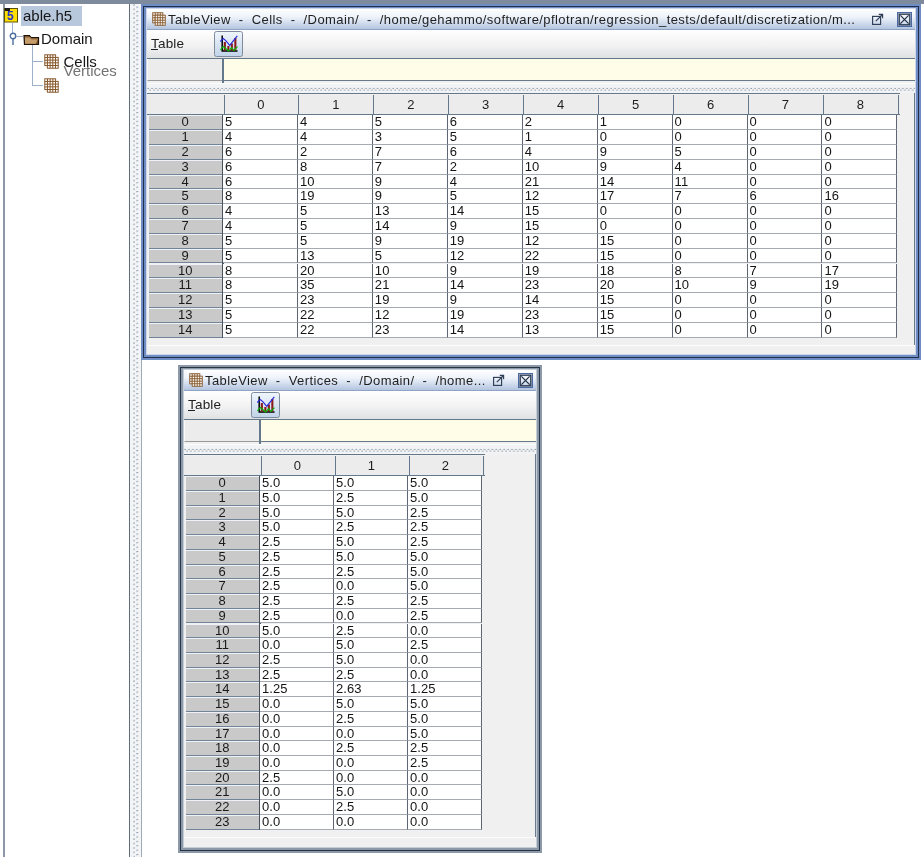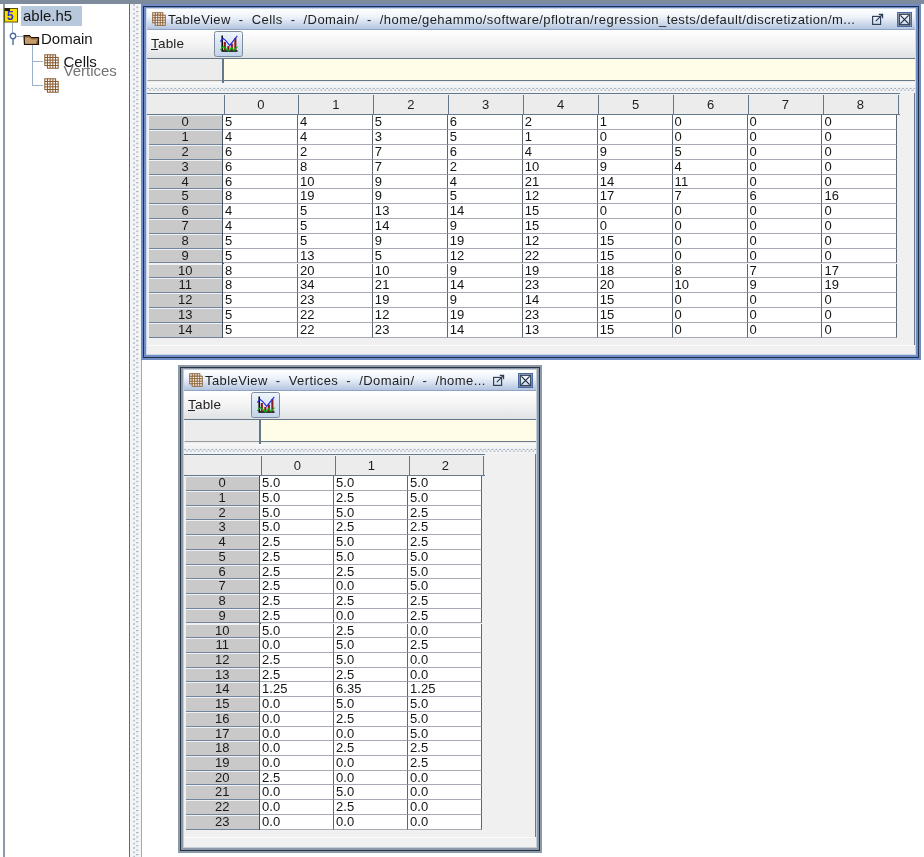--- a/index.html
+++ b/index.html
@@ -238,21 +238,21 @@
 <div class="t13" style="position:absolute;left:372.86px;top:263.5px;width:74.93px;height:14.82px;line-height:14.82px;background:#fff;border-right:1px solid #5f6673;border-bottom:1px solid #a6abb3;box-sizing:border-box;padding-left:2px;color:#141414">10</div>
 <div class="t13" style="position:absolute;left:447.79px;top:263.5px;width:74.93px;height:14.82px;line-height:14.82px;background:#fff;border-right:1px solid #5f6673;border-bottom:1px solid #a6abb3;box-sizing:border-box;padding-left:2px;color:#141414">9</div>
 <div class="t13" style="position:absolute;left:522.72px;top:263.5px;width:74.93px;height:14.82px;line-height:14.82px;background:#fff;border-right:1px solid #5f6673;border-bottom:1px solid #a6abb3;box-sizing:border-box;padding-left:2px;color:#141414">19</div>
 <div class="t13" style="position:absolute;left:597.6500000000001px;top:263.5px;width:74.93px;height:14.82px;line-height:14.82px;background:#fff;border-right:1px solid #5f6673;border-bottom:1px solid #a6abb3;box-sizing:border-box;padding-left:2px;color:#141414">18</div>
 <div class="t13" style="position:absolute;left:672.58px;top:263.5px;width:74.93px;height:14.82px;line-height:14.82px;background:#fff;border-right:1px solid #5f6673;border-bottom:1px solid #a6abb3;box-sizing:border-box;padding-left:2px;color:#141414">8</div>
 <div class="t13" style="position:absolute;left:747.51px;top:263.5px;width:74.93px;height:14.82px;line-height:14.82px;background:#fff;border-right:1px solid #5f6673;border-bottom:1px solid #a6abb3;box-sizing:border-box;padding-left:2px;color:#141414">7</div>
 <div class="t13" style="position:absolute;left:822.44px;top:263.5px;width:74.93px;height:14.82px;line-height:14.82px;background:#fff;border-right:1px solid #5f6673;border-bottom:1px solid #a6abb3;box-sizing:border-box;padding-left:2px;color:#141414">17</div>
 <div style="position:absolute;left:148.5px;top:278.32px;width:73.5px;height:14.82px;background:#c9c9c9;border-top:1px solid #eef2f6;border-bottom:1.4px solid #72849a;box-sizing:border-box"></div>
 <div class="t13" style="position:absolute;left:148.5px;top:278.32px;width:73.5px;height:14.82px;line-height:14.82px;text-align:center;color:#1a1a1a">11</div>
 <div class="t13" style="position:absolute;left:223.0px;top:278.32px;width:74.93px;height:14.82px;line-height:14.82px;background:#fff;border-right:1px solid #5f6673;border-bottom:1px solid #a6abb3;box-sizing:border-box;padding-left:2px;color:#141414">8</div>
-<div class="t13" style="position:absolute;left:297.93px;top:278.32px;width:74.93px;height:14.82px;line-height:14.82px;background:#fff;border-right:1px solid #5f6673;border-bottom:1px solid #a6abb3;box-sizing:border-box;padding-left:2px;color:#141414">34</div>
+<div class="t13" style="position:absolute;left:297.93px;top:278.32px;width:74.93px;height:14.82px;line-height:14.82px;background:#fff;border-right:1px solid #5f6673;border-bottom:1px solid #a6abb3;box-sizing:border-box;padding-left:2px;color:#141414">35</div>
 <div class="t13" style="position:absolute;left:372.86px;top:278.32px;width:74.93px;height:14.82px;line-height:14.82px;background:#fff;border-right:1px solid #5f6673;border-bottom:1px solid #a6abb3;box-sizing:border-box;padding-left:2px;color:#141414">21</div>
 <div class="t13" style="position:absolute;left:447.79px;top:278.32px;width:74.93px;height:14.82px;line-height:14.82px;background:#fff;border-right:1px solid #5f6673;border-bottom:1px solid #a6abb3;box-sizing:border-box;padding-left:2px;color:#141414">14</div>
 <div class="t13" style="position:absolute;left:522.72px;top:278.32px;width:74.93px;height:14.82px;line-height:14.82px;background:#fff;border-right:1px solid #5f6673;border-bottom:1px solid #a6abb3;box-sizing:border-box;padding-left:2px;color:#141414">23</div>
 <div class="t13" style="position:absolute;left:597.6500000000001px;top:278.32px;width:74.93px;height:14.82px;line-height:14.82px;background:#fff;border-right:1px solid #5f6673;border-bottom:1px solid #a6abb3;box-sizing:border-box;padding-left:2px;color:#141414">20</div>
 <div class="t13" style="position:absolute;left:672.58px;top:278.32px;width:74.93px;height:14.82px;line-height:14.82px;background:#fff;border-right:1px solid #5f6673;border-bottom:1px solid #a6abb3;box-sizing:border-box;padding-left:2px;color:#141414">10</div>
 <div class="t13" style="position:absolute;left:747.51px;top:278.32px;width:74.93px;height:14.82px;line-height:14.82px;background:#fff;border-right:1px solid #5f6673;border-bottom:1px solid #a6abb3;box-sizing:border-box;padding-left:2px;color:#141414">9</div>
 <div class="t13" style="position:absolute;left:822.44px;top:278.32px;width:74.93px;height:14.82px;line-height:14.82px;background:#fff;border-right:1px solid #5f6673;border-bottom:1px solid #a6abb3;box-sizing:border-box;padding-left:2px;color:#141414">19</div>
 <div style="position:absolute;left:148.5px;top:293.14px;width:73.5px;height:14.82px;background:#c9c9c9;border-top:1px solid #eef2f6;border-bottom:1.4px solid #72849a;box-sizing:border-box"></div>
 <div class="t13" style="position:absolute;left:148.5px;top:293.14px;width:73.5px;height:14.82px;line-height:14.82px;text-align:center;color:#1a1a1a">12</div>
 <div class="t13" style="position:absolute;left:223.0px;top:293.14px;width:74.93px;height:14.82px;line-height:14.82px;background:#fff;border-right:1px solid #5f6673;border-bottom:1px solid #a6abb3;box-sizing:border-box;padding-left:2px;color:#141414">5</div>
@@ -408,21 +408,21 @@
 <div class="t13" style="position:absolute;left:334.0px;top:652.94px;width:74.0px;height:14.72px;line-height:14.72px;background:#fff;border-right:1px solid #5f6673;border-bottom:1px solid #a6abb3;box-sizing:border-box;padding-left:2px;color:#141414">5.0</div>
 <div class="t13" style="position:absolute;left:408.0px;top:652.94px;width:74.0px;height:14.72px;line-height:14.72px;background:#fff;border-right:1px solid #5f6673;border-bottom:1px solid #a6abb3;box-sizing:border-box;padding-left:2px;color:#141414">0.0</div>
 <div style="position:absolute;left:185.5px;top:667.6600000000001px;width:73.5px;height:14.72px;background:#c9c9c9;border-top:1px solid #eef2f6;border-bottom:1.4px solid #72849a;box-sizing:border-box"></div>
 <div class="t13" style="position:absolute;left:185.5px;top:667.6600000000001px;width:73.5px;height:14.72px;line-height:14.72px;text-align:center;color:#1a1a1a">13</div>
 <div class="t13" style="position:absolute;left:260.0px;top:667.6600000000001px;width:74.0px;height:14.72px;line-height:14.72px;background:#fff;border-right:1px solid #5f6673;border-bottom:1px solid #a6abb3;box-sizing:border-box;padding-left:2px;color:#141414">2.5</div>
 <div class="t13" style="position:absolute;left:334.0px;top:667.6600000000001px;width:74.0px;height:14.72px;line-height:14.72px;background:#fff;border-right:1px solid #5f6673;border-bottom:1px solid #a6abb3;box-sizing:border-box;padding-left:2px;color:#141414">2.5</div>
 <div class="t13" style="position:absolute;left:408.0px;top:667.6600000000001px;width:74.0px;height:14.72px;line-height:14.72px;background:#fff;border-right:1px solid #5f6673;border-bottom:1px solid #a6abb3;box-sizing:border-box;padding-left:2px;color:#141414">0.0</div>
 <div style="position:absolute;left:185.5px;top:682.38px;width:73.5px;height:14.72px;background:#c9c9c9;border-top:1px solid #eef2f6;border-bottom:1.4px solid #72849a;box-sizing:border-box"></div>
 <div class="t13" style="position:absolute;left:185.5px;top:682.38px;width:73.5px;height:14.72px;line-height:14.72px;text-align:center;color:#1a1a1a">14</div>
 <div class="t13" style="position:absolute;left:260.0px;top:682.38px;width:74.0px;height:14.72px;line-height:14.72px;background:#fff;border-right:1px solid #5f6673;border-bottom:1px solid #a6abb3;box-sizing:border-box;padding-left:2px;color:#141414">1.25</div>
-<div class="t13" style="position:absolute;left:334.0px;top:682.38px;width:74.0px;height:14.72px;line-height:14.72px;background:#fff;border-right:1px solid #5f6673;border-bottom:1px solid #a6abb3;box-sizing:border-box;padding-left:2px;color:#141414">6.35</div>
+<div class="t13" style="position:absolute;left:334.0px;top:682.38px;width:74.0px;height:14.72px;line-height:14.72px;background:#fff;border-right:1px solid #5f6673;border-bottom:1px solid #a6abb3;box-sizing:border-box;padding-left:2px;color:#141414">2.63</div>
 <div class="t13" style="position:absolute;left:408.0px;top:682.38px;width:74.0px;height:14.72px;line-height:14.72px;background:#fff;border-right:1px solid #5f6673;border-bottom:1px solid #a6abb3;box-sizing:border-box;padding-left:2px;color:#141414">1.25</div>
 <div style="position:absolute;left:185.5px;top:697.1px;width:73.5px;height:14.72px;background:#c9c9c9;border-top:1px solid #eef2f6;border-bottom:1.4px solid #72849a;box-sizing:border-box"></div>
 <div class="t13" style="position:absolute;left:185.5px;top:697.1px;width:73.5px;height:14.72px;line-height:14.72px;text-align:center;color:#1a1a1a">15</div>
 <div class="t13" style="position:absolute;left:260.0px;top:697.1px;width:74.0px;height:14.72px;line-height:14.72px;background:#fff;border-right:1px solid #5f6673;border-bottom:1px solid #a6abb3;box-sizing:border-box;padding-left:2px;color:#141414">0.0</div>
 <div class="t13" style="position:absolute;left:334.0px;top:697.1px;width:74.0px;height:14.72px;line-height:14.72px;background:#fff;border-right:1px solid #5f6673;border-bottom:1px solid #a6abb3;box-sizing:border-box;padding-left:2px;color:#141414">5.0</div>
 <div class="t13" style="position:absolute;left:408.0px;top:697.1px;width:74.0px;height:14.72px;line-height:14.72px;background:#fff;border-right:1px solid #5f6673;border-bottom:1px solid #a6abb3;box-sizing:border-box;padding-left:2px;color:#141414">5.0</div>
 <div style="position:absolute;left:185.5px;top:711.82px;width:73.5px;height:14.72px;background:#c9c9c9;border-top:1px solid #eef2f6;border-bottom:1.4px solid #72849a;box-sizing:border-box"></div>
 <div class="t13" style="position:absolute;left:185.5px;top:711.82px;width:73.5px;height:14.72px;line-height:14.72px;text-align:center;color:#1a1a1a">16</div>
 <div class="t13" style="position:absolute;left:260.0px;top:711.82px;width:74.0px;height:14.72px;line-height:14.72px;background:#fff;border-right:1px solid #5f6673;border-bottom:1px solid #a6abb3;box-sizing:border-box;padding-left:2px;color:#141414">0.0</div>
 <div class="t13" style="position:absolute;left:334.0px;top:711.82px;width:74.0px;height:14.72px;line-height:14.72px;background:#fff;border-right:1px solid #5f6673;border-bottom:1px solid #a6abb3;box-sizing:border-box;padding-left:2px;color:#141414">2.5</div>

